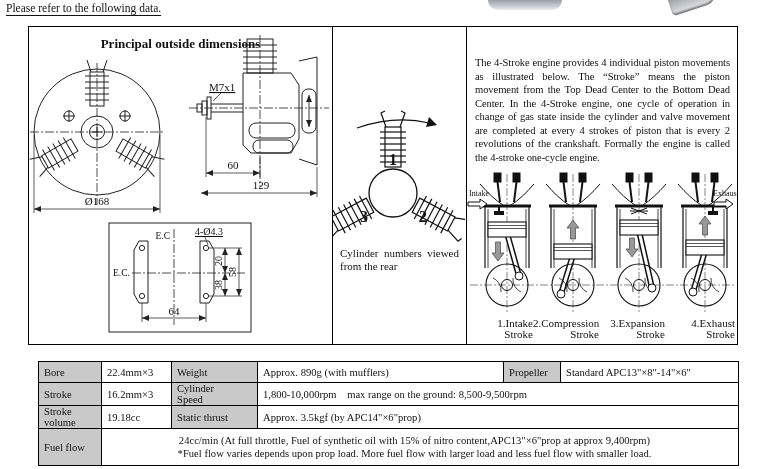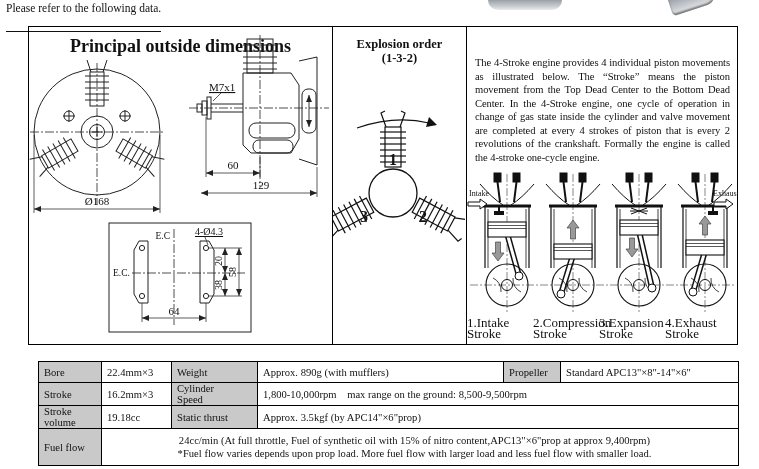--- a/index.html
+++ b/index.html
@@ -2,38 +2,38 @@
 <html><head>
 <meta charset="utf-8">
 <style>
   html,body{margin:0;padding:0;}
   body{
     width:759px;height:469px;position:relative;background:#fff;
     font-family:"Liberation Serif", serif;color:#111;overflow:hidden;
   }
   .abs{position:absolute;}
   
-  #note{left:6px;top:2px;font-size:11.5px;border-bottom:1px solid #111;padding-bottom:17px;}
+  #note{left:6px;top:2px;font-size:11.5px;border-bottom:1px solid #111;padding-bottom:1px;}
   
   .photo-frag{background:linear-gradient(180deg,#9aa0a6,#cfd3d8 70%,#e8eaec);}
   #frag1{left:488px;top:0;width:74px;height:10px;border-radius:0 0 14px 14px;}
   #frag2{left:668px;top:0;width:46px;height:17px;border-radius:0 0 10px 4px;transform:rotate(-18deg);transform-origin:top left;box-shadow:inset 0 -2px 2px #777;}
   
   #panelbox{left:28px;top:26px;width:710px;height:319px;border:1.6px solid #000;box-sizing:border-box;display:flex;}
   .panel{position:relative;height:100%;box-sizing:border-box;}
   #panel-dim{width:304px;border-right:1.4px solid #000;}
   #panel-exp{width:134px;border-right:1.4px solid #000;}
   #panel-mech{flex:1;}
-  .panel-title{text-align:center;font-weight:bold;font-size:18px;margin-top:9px;}
+  .panel-title{text-align:center;font-weight:bold;font-size:13px;margin-top:9px;}
   #panel-exp .panel-title{font-size:12.5px;line-height:14px;margin-top:10px;}
   #panel-mech .panel-title{font-size:12.5px;}
   #exp-propdir{position:absolute;top:76px;left:0;right:0;text-align:center;font-size:10.5px;}
   #exp-caption{position:absolute;top:220px;left:7px;width:119px;font-size:11px;text-align:justify;line-height:13px;}
   #mech-body{position:absolute;top:29px;left:8px;width:255px;font-size:10.6px;line-height:13.5px;text-align:justify;letter-spacing:-0.1px;}
-  #stroke-captions{position:absolute;top:291px;left:0;width:271px;display:flex;font-size:13px;line-height:10.5px;text-align:left;}
+  #stroke-captions{position:absolute;top:291px;left:0;width:271px;display:flex;font-size:11px;line-height:10.5px;text-align:right;}
   #stroke-captions div{flex:0 0 auto;}
   .svgdraw{position:absolute;left:0;top:0;}
   
   #spec{position:absolute;left:38px;top:361px;width:700px;border-collapse:collapse;table-layout:fixed;font-size:10.6px;}
   #spec th,#spec td{border:1.6px solid #000;padding:0 16px 0 5px;text-align:left;font-weight:normal;overflow:hidden;}
   #spec th{background:#c9c9c9;}
   #spec tr{height:21px;}
   #spec tr.tall{height:37px;}
   .prewrap{white-space:pre-wrap;}
   #fuel-val div{line-height:13.5px;text-align:center;}
@@ -174,24 +174,20 @@
         <line x1="210" y1="221" x2="210" y2="269" marker-start="url(#arS)" marker-end="url(#ar)"></line>
       </g>
       <text x="145" y="288" font-size="11" text-anchor="middle">64</text>
       <text x="193" y="234" font-size="10" text-anchor="middle" transform="rotate(-90 193 234)">20</text>
       <text x="193" y="258" font-size="10" text-anchor="middle" transform="rotate(-90 193 258)">38</text>
       <text x="207" y="245" font-size="10" text-anchor="middle" transform="rotate(-90 207 245)">58</text>
     </svg>
   </div>
 
   <div class="panel" id="panel-exp">
-    <div class="panel-title">
-      <div>Explosion order</div>
-      <div>(1-3-2)</div>
-    </div>
     <svg class="svgdraw" width="132" height="316" viewBox="0 0 132 316" style="top:0;">
       <defs>
         <g id="excyl" stroke="#111" stroke-width="1.2" fill="#fff">
           <rect x="-8" y="-66" width="16" height="40"></rect>
           <line x1="-13" y1="-61" x2="13" y2="-61"></line>
             <line x1="-13" y1="-55" x2="13" y2="-55"></line>
           <line x1="-13" y1="-49" x2="13" y2="-49"></line>
             <line x1="-13" y1="-43" x2="13" y2="-43"></line>
           <line x1="-13" y1="-37" x2="13" y2="-37"></line>
             <line x1="-13" y1="-31" x2="13" y2="-31"></line>
@@ -204,20 +200,21 @@
       <polygon points="96,90 104,98 93,100" fill="#111"></polygon>
 
       <use href="#excyl" transform="translate(60,166)"></use>
       <use href="#excyl" transform="translate(60,166) rotate(118)"></use>
       <use href="#excyl" transform="translate(60,166) rotate(-118)"></use>
       <circle cx="60" cy="166" r="24" fill="#fff" stroke="#111" stroke-width="1.3"></circle>
       <text x="60" y="138" font-size="16" font-weight="bold" text-anchor="middle">1</text>
       <text x="31" y="195" font-size="16" font-weight="bold" text-anchor="middle">3</text>
       <text x="90" y="195" font-size="16" font-weight="bold" text-anchor="middle">2</text>
     </svg>
+    <div id="exp-caption">Cylinder numbers viewed from the rear</div>
   </div>
 
   <div class="panel" id="panel-mech">
     <div id="mech-body">The 4-Stroke engine provides 4 individual piston movements as illustrated below. The “Stroke” means the piston movement from the Top Dead Center to the Bottom Dead Center. In the 4-Stroke engine, one cycle of operation in change of gas state inside the cylinder and valve movement are completed at every 4 strokes of piston that is every 2 revolutions of the crankshaft. Formally the engine is called the 4-stroke one-cycle engine.</div>
 
     <svg class="svgdraw" width="271" height="146" viewBox="0 0 271 146" style="top:145px;">
       <defs>
         <g id="cylshell" stroke="#111" fill="none">
           <line x1="-7" y1="30" x2="-10" y2="6" stroke-width="2"></line>
           <line x1="7" y1="30" x2="10" y2="6" stroke-width="2"></line>

